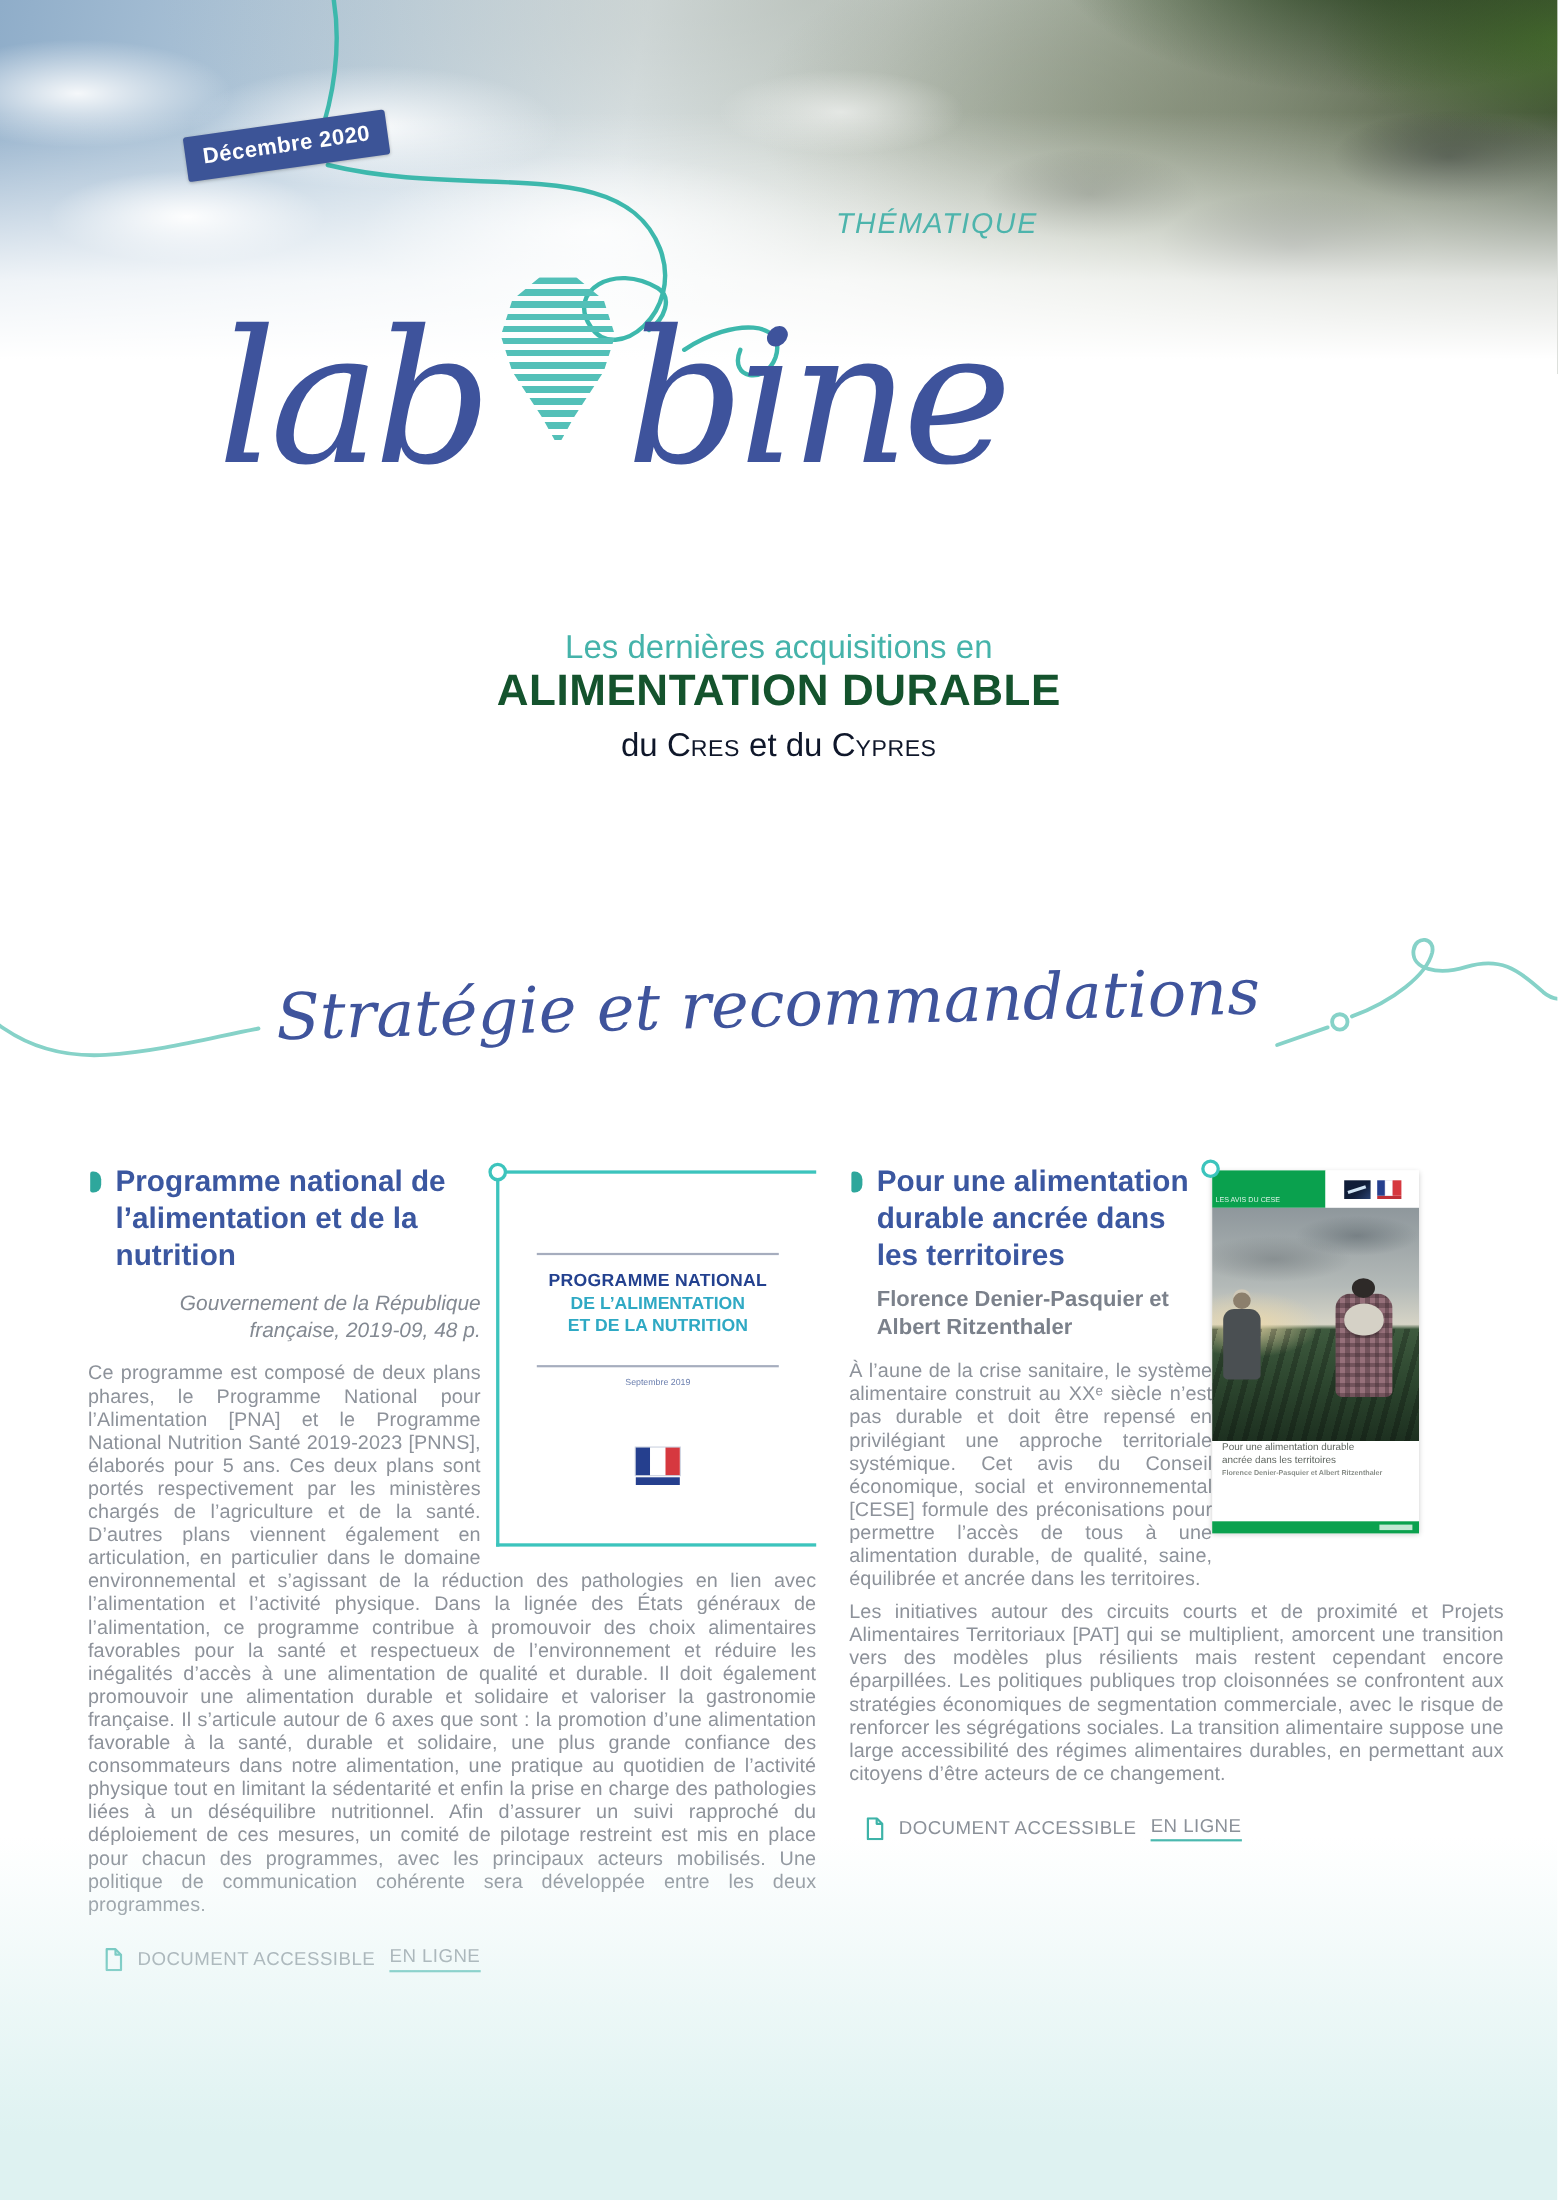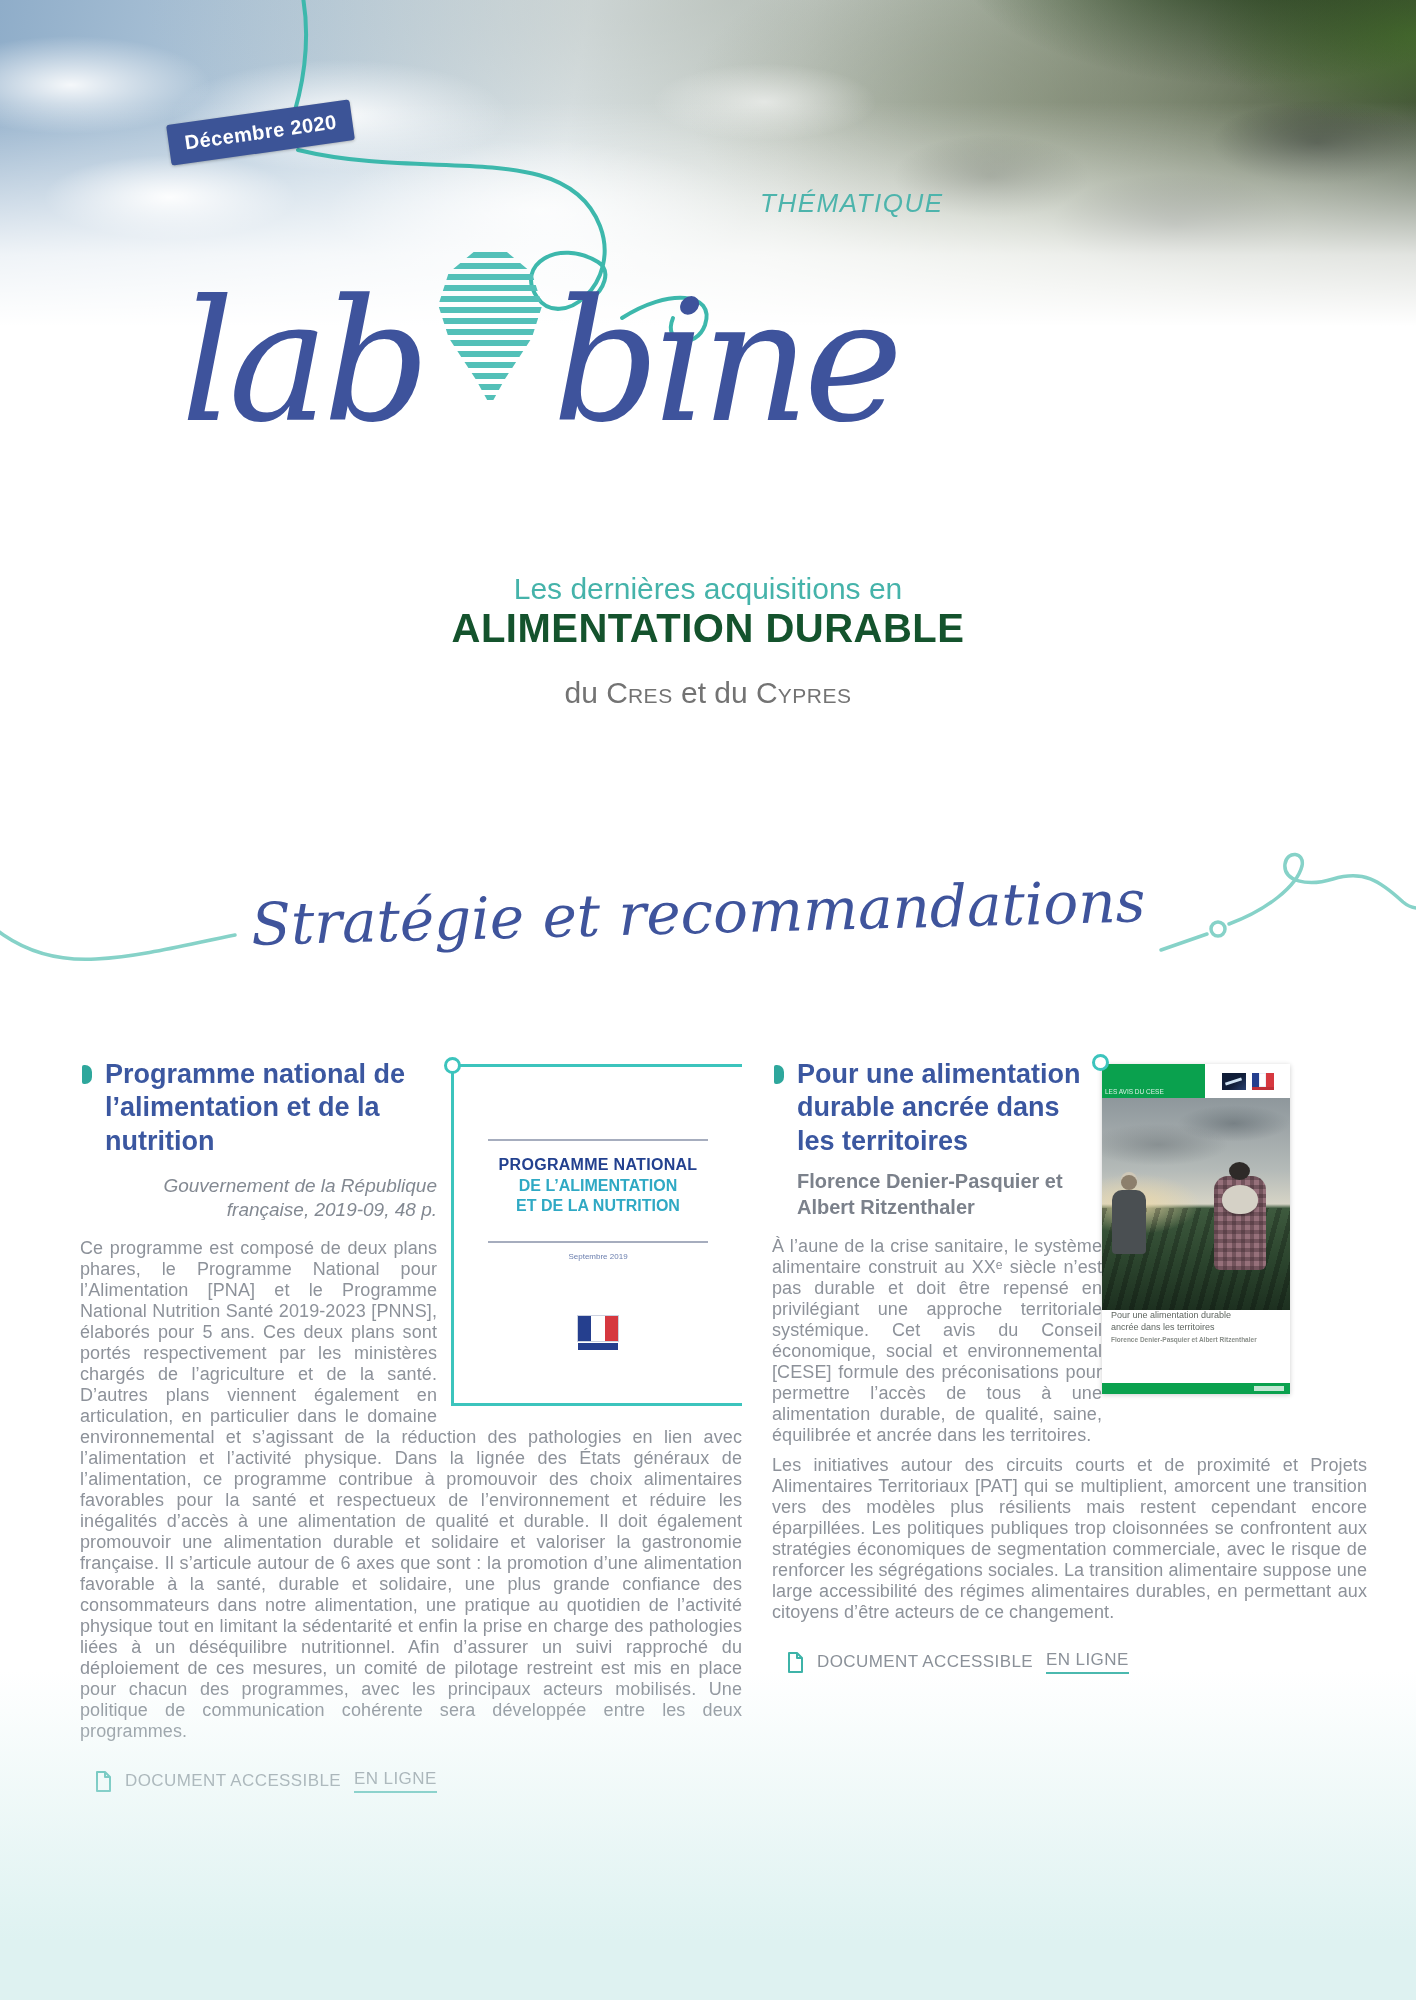--- a/index.html
+++ b/index.html
@@ -33,37 +33,37 @@
 
   
   .thread-svg{position:absolute;left:0;top:0;pointer-events:none;}
 
   
   .issue-tag{position:absolute;left:168px;top:112px;background:#3c5497;color:#fff;
     font-weight:bold;font-size:20px;letter-spacing:.5px;padding:9px 16px;border-radius:3px;
     transform:rotate(-8deg);box-shadow:0 1px 3px rgba(0,0,0,.25);}
 
   
-  .logo-row{position:absolute;left:129px;top:128px;width:820px;height:300px;
+  .logo-row{position:absolute;left:146px;top:128px;width:820px;height:300px;
     display:flex;align-items:flex-end;justify-content:center;
     color:#3e539c;font-family:"DejaVu Serif","Liberation Serif",serif;font-style:italic;}
   .logo-row span{font-size:168px;line-height:.78;letter-spacing:-6px;}
   .spool{position:relative;width:104px;height:148px;margin:0 10px 28px 14px;flex-shrink:0;
     background:repeating-linear-gradient(to bottom,#53c0b8 0 6px, rgba(255,255,255,0) 6px 11px);
     clip-path:polygon(34% 0,66% 0,90% 14%,100% 36%,90% 58%,64% 86%,53% 100%,47% 100%,36% 86%,10% 58%,0 36%,10% 14%);}
   .spool-shadow{position:absolute;left:4px;bottom:-24px;width:96px;height:17px;border-radius:50%;
     background:radial-gradient(ellipse at center, rgba(110,110,110,.55), rgba(110,110,110,0) 70%);}
   .edition{position:absolute;left:760px;top:188px;color:#4db4ac;font-style:italic;
     font-size:26px;letter-spacing:1.5px;}
 
   
   .subtitle{position:absolute;left:0;top:572px;width:100%;text-align:center;}
   .subtitle .s1{color:#45b3aa;font-size:30px;}
   .subtitle .s2{color:#14532d;font-size:40px;font-weight:bold;letter-spacing:.5px;margin-top:0;}
-  .subtitle .s3{color:#737373;font-size:30px;margin-top:25px;}
+  .subtitle .s3{color:#0f172a;font-size:30px;margin-top:10px;}
   .subtitle .s3 .init{font-size:30px;} .subtitle .s3 .rest{font-size:21px;letter-spacing:.5px;}
 
   
   .section-heading{position:absolute;left:0;top:848px;width:100%;display:flex;align-items:center;justify-content:center;}
   .section-heading h2{margin:0 10px;color:#3f549c;font-family:"DejaVu Serif","Liberation Serif",serif;
     font-style:italic;font-weight:normal;font-size:58px;transform:rotate(-1.5deg);white-space:nowrap;}
   .swirl{flex-shrink:0;}
 
   
   .article{position:absolute;top:1044px;color:#8d929a;}

